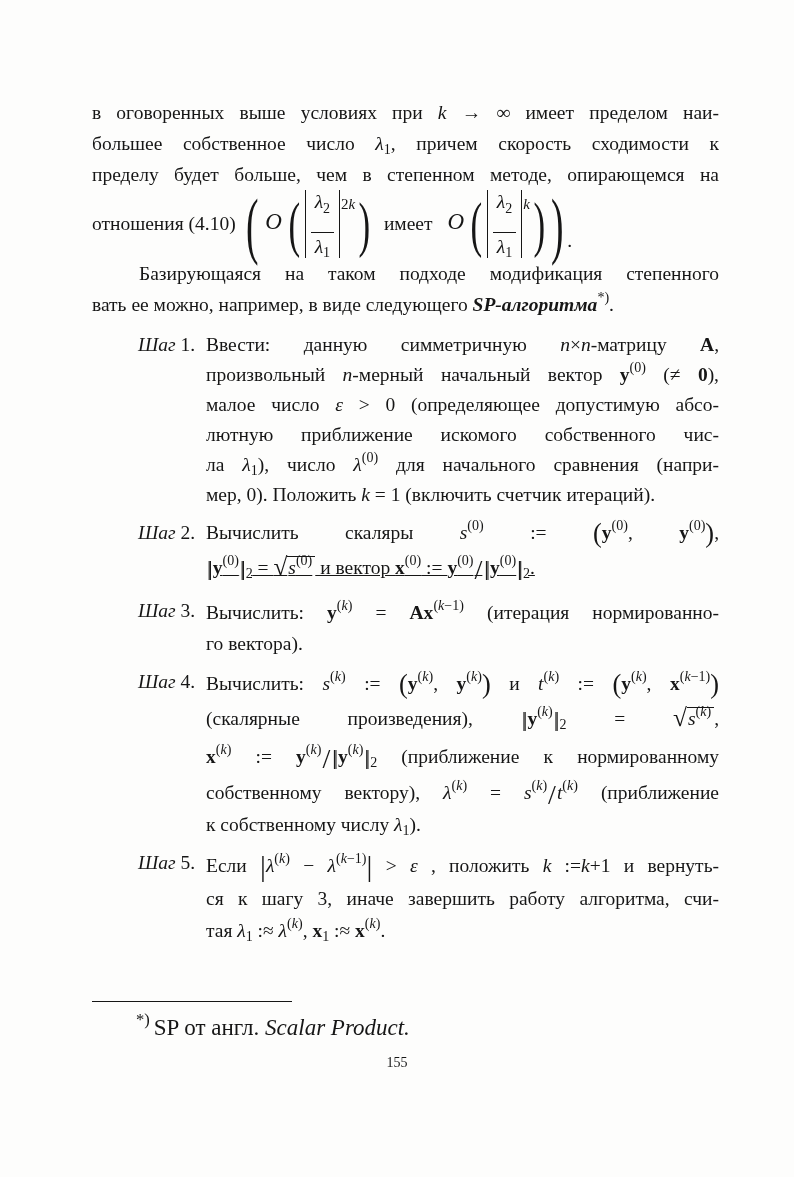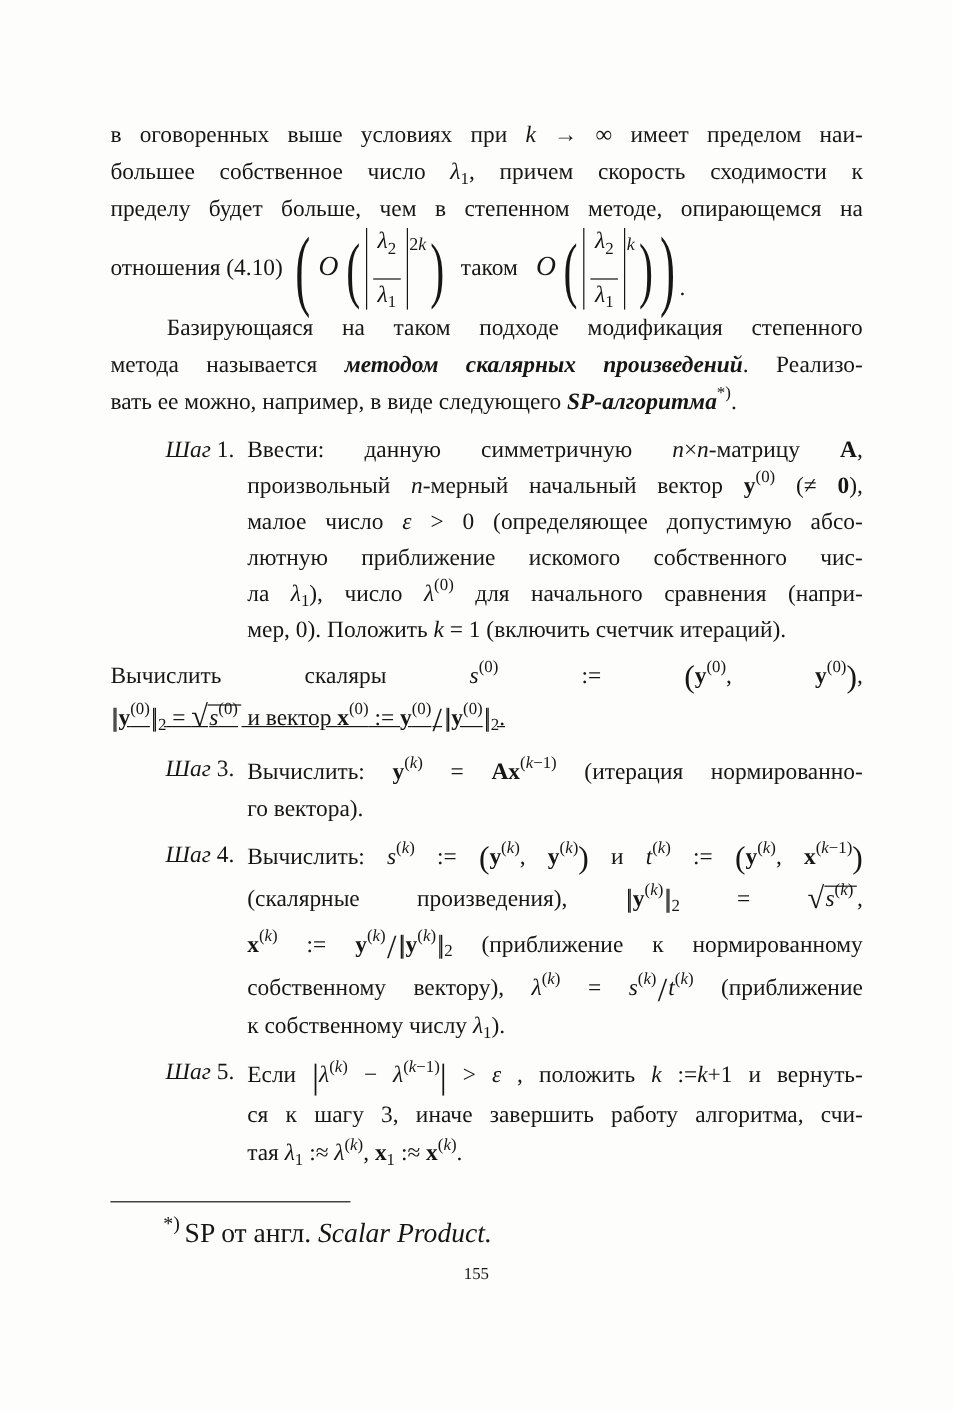--- a/index.html
+++ b/index.html
@@ -73,54 +73,54 @@
       <span class="fprefix">отношения (4.10)</span>
       <span class="paren p-outer">(</span>
       <span class="bigO">O</span>
       <span class="paren p-inner">(</span>
       <span class="absfrac">
         <span class="num"><i>λ</i><sub>2</sub></span>
         <span class="den"><i>λ</i><sub>1</sub></span>
       </span>
       <span class="fexp">2<i>k</i></span>
       <span class="paren p-inner">)</span>
-      <span class="mid">таком</span>
+      <span class="mid">имеет</span>
       <span class="bigO">O</span>
       <span class="paren p-inner">(</span>
       <span class="absfrac">
         <span class="num"><i>λ</i><sub>2</sub></span>
         <span class="den"><i>λ</i><sub>1</sub></span>
       </span>
       <span class="fexp"><i>k</i></span>
       <span class="paren p-inner">)</span>
       <span class="paren p-outer">)</span>
       <span class="period">.</span>
     </div>
 
     <p class="para">
       <span class="ln jl indent">Базирующаяся на таком подходе модификация степенного</span>
-      <span class="ln jl">метода называется <b><i>методом скалярных произведений</i></b>. Реализо-</span>
       <span class="ln pl">вать ее можно, например, в виде следующего <b><i>SP-алгоритма</i></b><sup>*)</sup>.</span>
     </p>
 
     <div class="steps">
 
       <div class="step">
         <span class="step-label"><i>Шаг</i> 1.</span>
         <div class="step-body">
           <span class="ln jl">Ввести: данную симметричную <i>n</i>×<i>n</i>-матрицу <b>A</b>,</span>
           <span class="ln jl">произвольный <i>n</i>-мерный начальный вектор <b>y</b><sup>(0)</sup> (≠ <b>0</b>),</span>
           <span class="ln jl">малое число <i>ε</i> &gt; 0 (определяющее допустимую абсо-</span>
           <span class="ln jl">лютную приближение искомого собственного чис-</span>
           <span class="ln jl">ла <i>λ</i><sub>1</sub>), число <i>λ</i><sup>(0)</sup> для начального сравнения (напри-</span>
           <span class="ln pl">мер, 0). Положить <i>k</i> = 1 (включить счетчик итераций).</span>
         </div>
       </div>
 
       <div class="step">
+        <span class="step-label"><i>Шаг</i> 2.</span>
         <div class="step-body">
           <span class="ln jl">Вычислить скаляры <i>s</i><sup>(0)</sup> := <span class="bp">(</span><b>y</b><sup>(0)</sup>, <b>y</b><sup>(0)</sup><span class="bp">)</span>,</span>
           <span class="ln pl lh40"><span class="dd">||</span><b>y</b><sup>(0)</sup><span class="dd">||</span><sub>2</sub> = <span class="rad">√</span><span class="ovl"><i>s</i><sup>(0)</sup></span> и вектор <b>x</b><sup>(0)</sup> := <b>y</b><sup>(0)</sup><span class="bs">/</span><span class="dd">||</span><b>y</b><sup>(0)</sup><span class="dd">||</span><sub>2</sub>.</span>
         </div>
       </div>
 
       <div class="step">
         <span class="step-label"><i>Шаг</i> 3.</span>
         <div class="step-body">
           <span class="ln jl lh33">Вычислить: <b>y</b><sup>(<i>k</i>)</sup> = <b>Ax</b><sup>(<i>k</i>−1)</sup> (итерация нормированно-</span>

